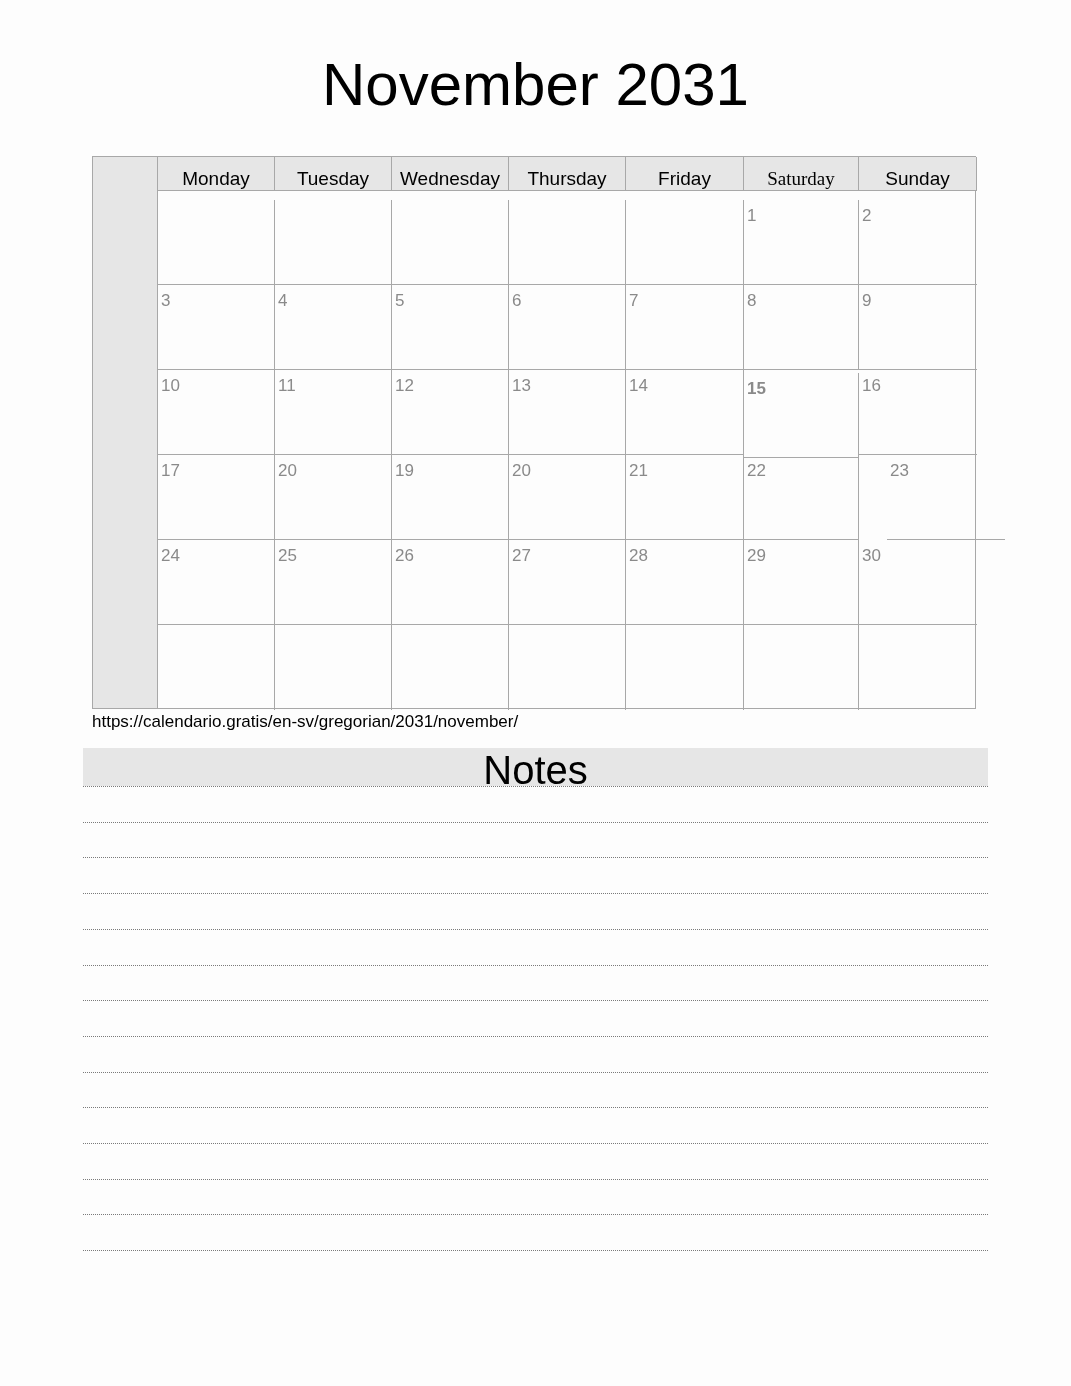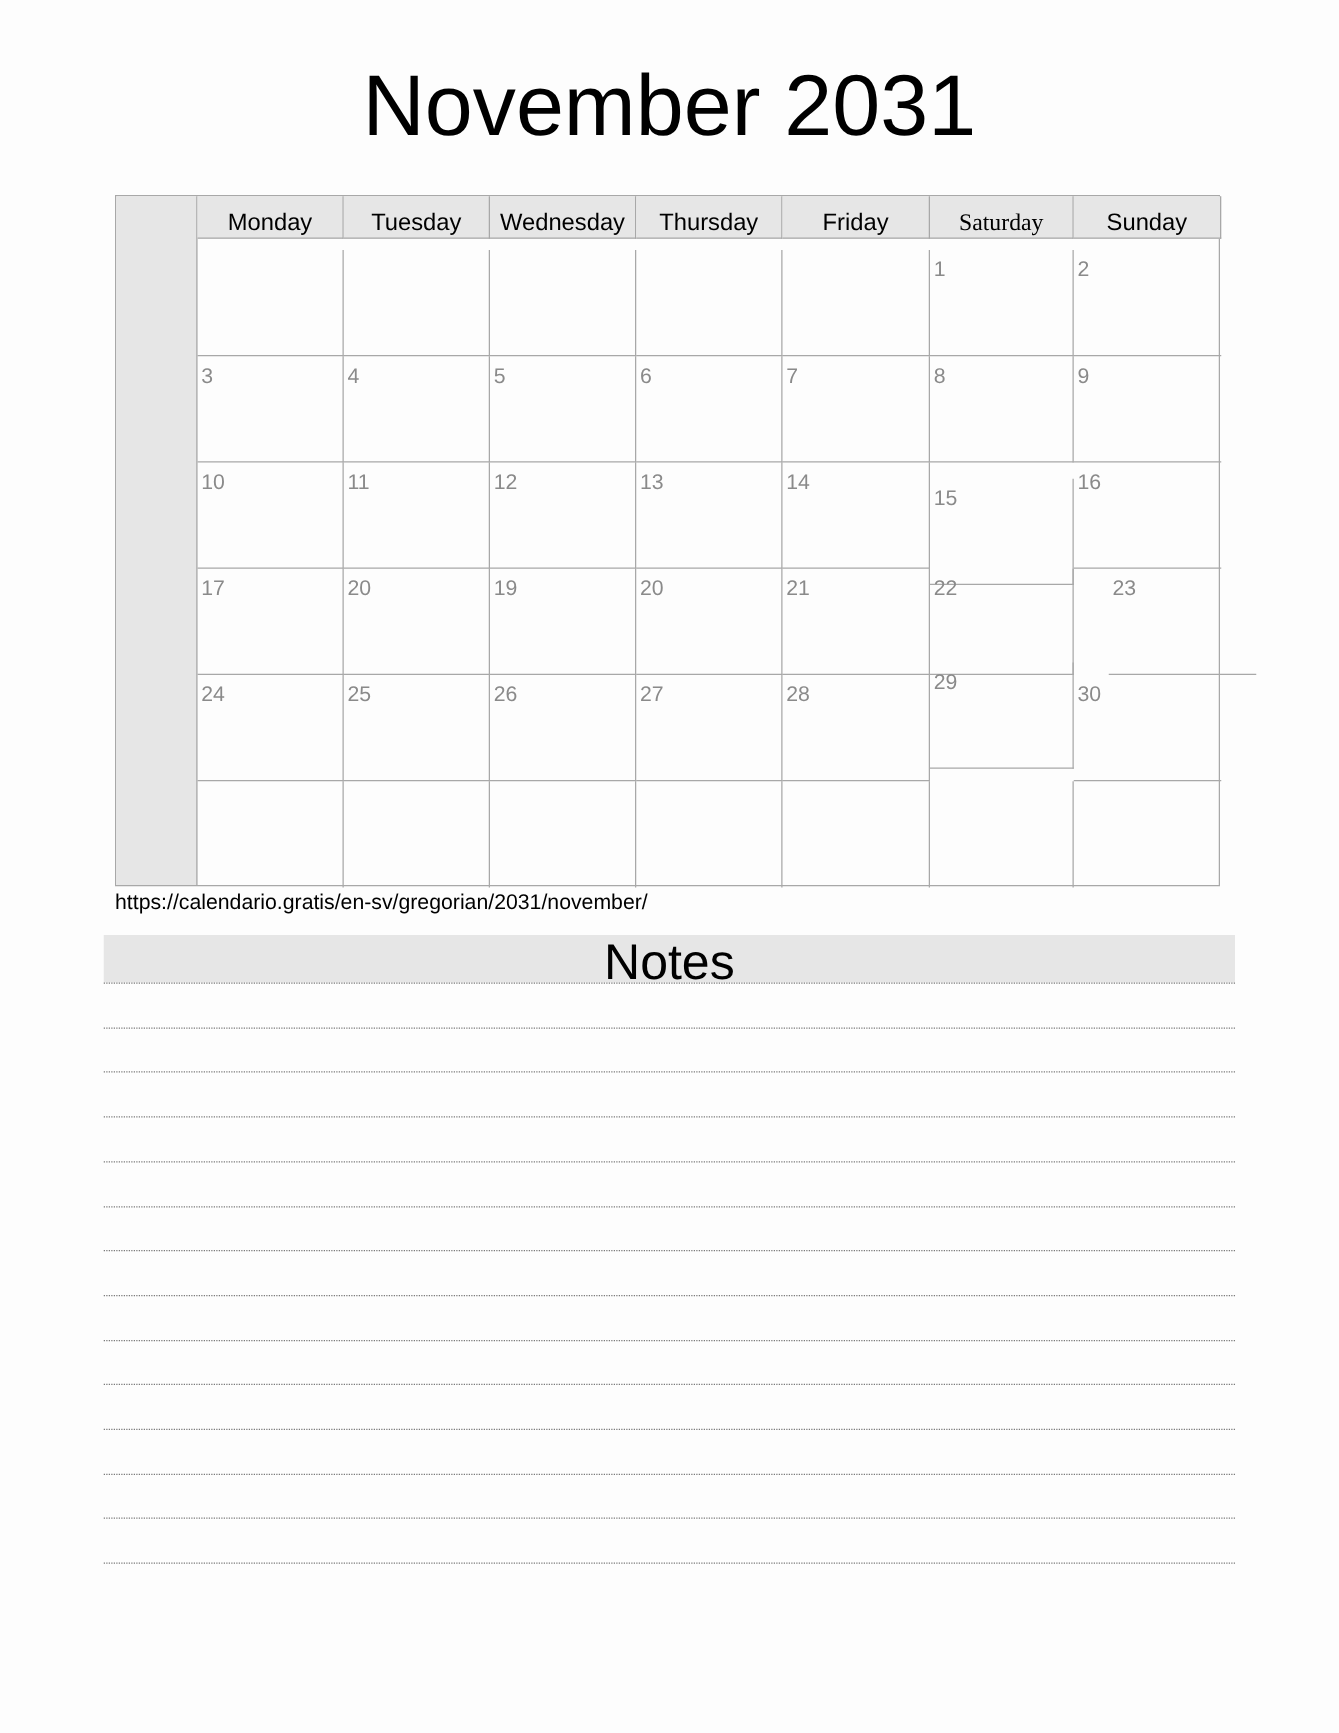--- a/index.html
+++ b/index.html
@@ -1,17 +1,17 @@
 <!DOCTYPE html>
 <html><head>
 <meta charset="utf-8">
 <style>
   html, body { margin:0; padding:0; }
   body { width:1071px; height:1386px; background:#fdfdfd; position:relative; font-family:"Liberation Sans", sans-serif; color:#000; overflow:hidden; }
-  .title { position:absolute; left:0; top:30px; width:1071px; text-align:center; font-size:69px; line-height:110px; letter-spacing:0px; }
+  .title { position:absolute; left:0; top:30px; width:1071px; text-align:center; font-size:60px; line-height:110px; letter-spacing:0px; }
   .cal { position:absolute; left:92px; top:156px; width:884px; height:553px; border:1px solid #a8a8a8; box-sizing:border-box; }
   .weekcol { position:absolute; left:0; top:0; width:65px; height:100%; background:#e6e6e6; border-right:1px solid #a8a8a8; box-sizing:border-box; }
   .hdr { position:absolute; top:0; height:34px; background:#e6e6e6; border-bottom:1px solid #a8a8a8; border-right:1px solid #a8a8a8; box-sizing:border-box; font-size:19px; text-align:center; line-height:43px; }
   .cell { position:absolute; border-right:1px solid #a8a8a8; border-bottom:1px solid #a8a8a8; box-sizing:border-box; }
   .num { position:absolute; left:3px; top:6px; font-size:17px; color:#8a8a8a; }
   .url { position:absolute; left:92px; top:712px; font-size:17px; }
   .notes-hdr { position:absolute; left:83px; top:748px; width:905px; height:38px; background:#e6e6e6; text-align:center; font-size:40px; line-height:44px; }
   .line { position:absolute; left:83px; width:905px; border-top:1px dotted #7a7a7a; height:0; }
 </style>
 </head>
@@ -81,21 +81,21 @@
       </div>
       <div class="cell" style="left: 299px; width: 117px; top: 213px; height: 85px;">
         <span class="num">12</span>
       </div>
       <div class="cell" style="left: 416px; width: 117px; top: 213px; height: 85px;">
         <span class="num">13</span>
       </div>
       <div class="cell" style="left: 533px; width: 118px; top: 213px; height: 85px;">
         <span class="num">14</span>
       </div>
-      <div class="cell" style="left: 651px; width: 115px; top: 226px; height: 85px;">
+      <div class="cell" style="left: 651px; width: 115px; top: 216px; height: 85px; font-weight: bold;">
         <span class="num">15</span>
       </div>
       <div class="cell" style="left: 766px; width: 118px; top: 213px; height: 85px; border-right: none;">
         <span class="num">16</span>
       </div>
       <div class="cell" style="left: 65px; width: 117px; top: 298px; height: 85px;">
         <span class="num">17</span>
       </div>
       <div class="cell" style="left: 182px; width: 117px; top: 298px; height: 85px;">
         <span class="num">20</span>
@@ -123,21 +123,21 @@
       </div>
       <div class="cell" style="left: 299px; width: 117px; top: 383px; height: 85px;">
         <span class="num">26</span>
       </div>
       <div class="cell" style="left: 416px; width: 117px; top: 383px; height: 85px;">
         <span class="num">27</span>
       </div>
       <div class="cell" style="left: 533px; width: 118px; top: 383px; height: 85px;">
         <span class="num">28</span>
       </div>
-      <div class="cell" style="left: 651px; width: 115px; top: 373px; height: 85px;">
+      <div class="cell" style="left: 651px; width: 115px; top: 383px; height: 85px;">
         <span class="num">29</span>
       </div>
       <div class="cell" style="left: 766px; width: 118px; top: 383px; height: 85px; border-right: none;">
         <span class="num">30</span>
       </div>
       <div class="cell" style="left: 65px; width: 117px; top: 468px; height: 85px; border-bottom: none;">
         <span class="num"></span>
       </div>
       <div class="cell" style="left: 182px; width: 117px; top: 468px; height: 85px; border-bottom: none;">
         <span class="num"></span>

